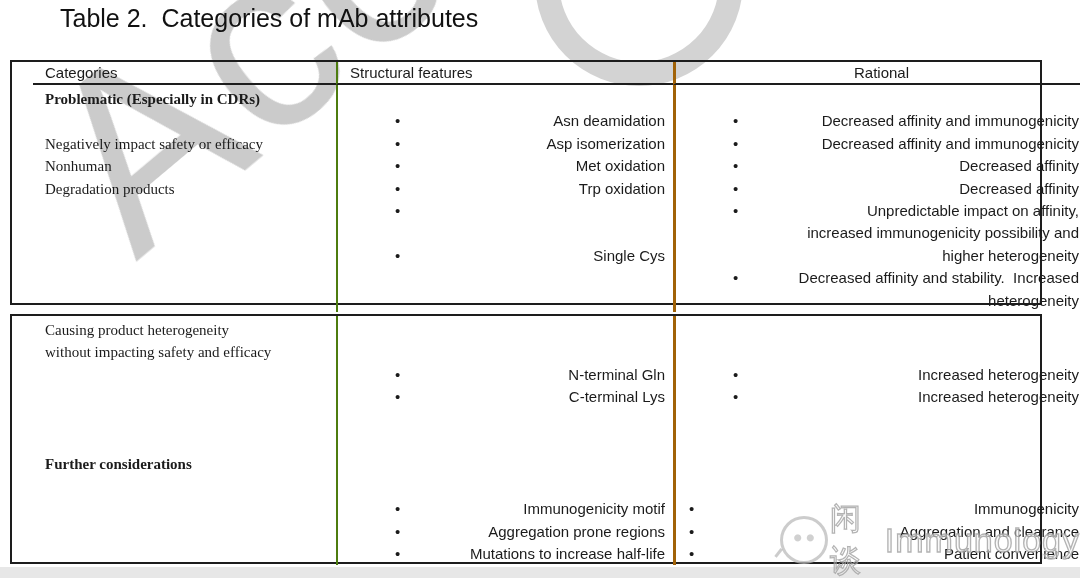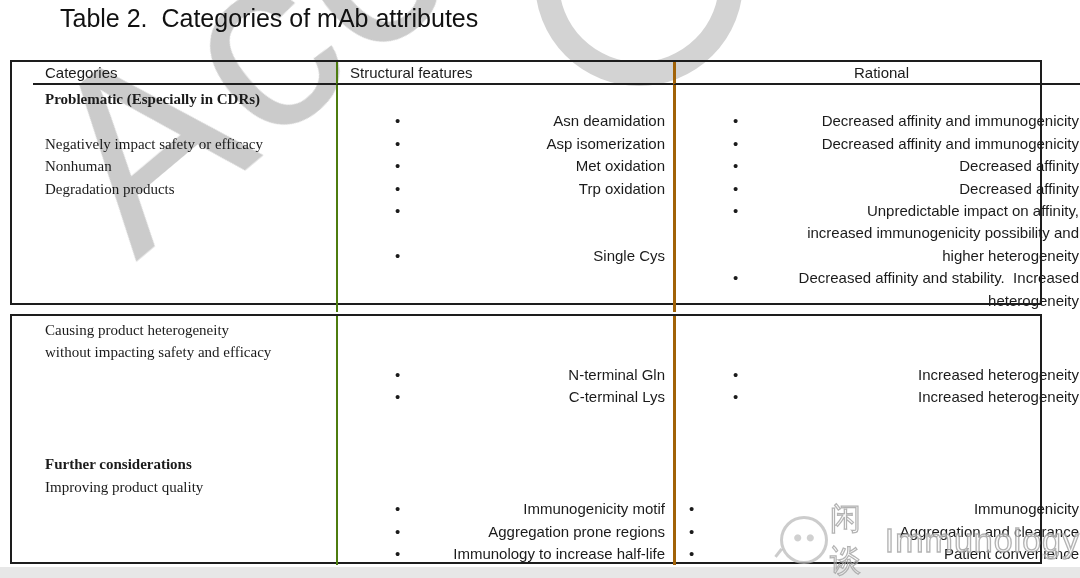--- a/index.html
+++ b/index.html
@@ -122,42 +122,41 @@
 heterogeneity</span>
         </div>
       </div>
   </div>
 
   <div class="tbl" id="tbl2">
     <div class="td cat">
         <div class="pline">Causing product heterogeneity</div>
         <div class="pline">without impacting safety and efficacy</div>
         <div class="pline bold" style="margin-top: 89.6px;">Further considerations</div>
-        <div class="pline">Improving product quality</div>
       </div>
     <div class="td col2">
         <div class="li" style="margin-top: 44.8px;">
           <span class="marker">•</span>
           <span class="txt">N-terminal Gln</span>
         </div>
         <div class="li">
           <span class="marker">•</span>
           <span class="txt">C-terminal Lys</span>
         </div>
         <div class="li" style="margin-top: 89.6px;">
           <span class="marker">•</span>
           <span class="txt">Immunogenicity motif</span>
         </div>
         <div class="li">
           <span class="marker">•</span>
           <span class="txt">Aggregation prone regions</span>
         </div>
         <div class="li">
           <span class="marker">•</span>
-          <span class="txt">Immunology to increase half-life</span>
+          <span class="txt">Mutations to increase half-life</span>
         </div>
       </div>
     <div class="td col3">
         <div class="li" style="margin-top: 44.8px;">
           <span class="marker">•</span>
           <span class="txt">Increased heterogeneity</span>
         </div>
         <div class="li">
           <span class="marker">•</span>
           <span class="txt">Increased heterogeneity</span>

